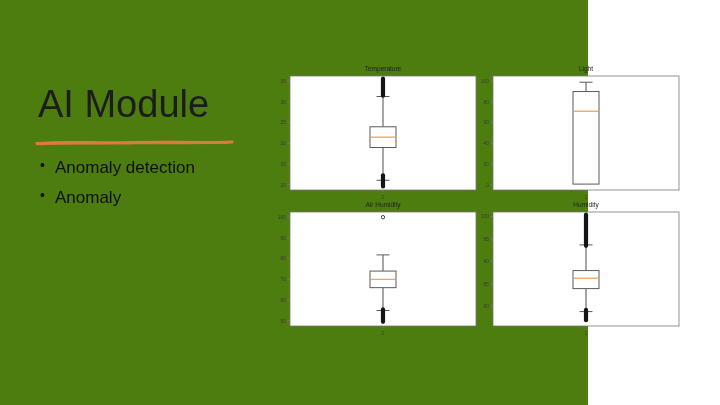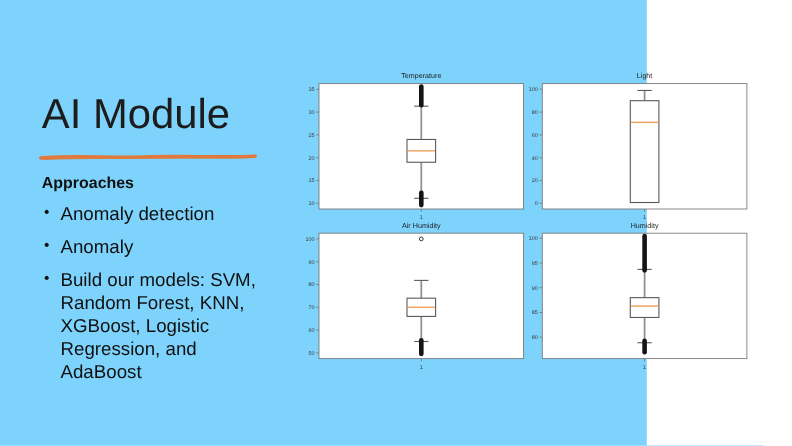--- a/index.html
+++ b/index.html
@@ -1,42 +1,40 @@
 <!DOCTYPE html>
 <html><head>
 <meta charset="utf-8">
 <style>
   html,body{margin:0;padding:0}
   body{width:720px;height:405px;background:#ffffff;font-family:"Liberation Sans",sans-serif;overflow:hidden}
-  .slide{position:relative;width:588px;height:405px;background:#7dd3fc}
+  .slide{position:relative;width:588px;height:405px;background:#4d7c0f}
   .left-col{position:absolute;left:38px;top:84px;width:232px}
   .title{font-size:38px;font-weight:400;color:#1c1c1c;margin:0;line-height:1.1}
   .brush{display:block;margin-top:12px;margin-left:-3px}
   .heading{margin-top:11px;font-size:14.5px;font-weight:700;color:#101010}
   ul.bullets{list-style:none;margin:9px 0 0;padding:0;width:202px}
   .bullets li{position:relative;padding-left:17px;font-size:17px;color:#101010;line-height:1.24;margin-bottom:9px}
   .bullets li::before{content:"\2022";position:absolute;left:2px;top:0px;font-size:14px;color:#101010}
   .chart{position:absolute;overflow:visible}
 </style>
 </head>
 <body>
 
 <div class="slide">
 
   <div class="left-col">
     <h1 class="title">AI Module</h1>
     <svg class="brush" width="200" height="10" viewBox="0 0 200 10">
       <path d="M2 5.6 C 32 3.0, 62 5.6, 96 4.6 C 132 3.5, 166 5.4, 197 4.0" fill="none" stroke="#E0793B" stroke-width="3.1" stroke-linecap="round"></path>
       <path d="M5 6.8 C 55 5.2, 125 6.3, 193 5.2" fill="none" stroke="#E0793B" stroke-width="1.1" stroke-linecap="round" opacity="0.85"></path>
     </svg>
-    <div class="heading">Approaches</div>
     <ul class="bullets">
       <li>Anomaly detection</li>
       <li>Anomaly</li>
-      <li>Build our models: SVM, Random Forest, KNN, XGBoost, Logistic Regression, and AdaBoost</li>
     </ul>
   </div>
 
   <div>
     <svg class="chart" id="chart-0" width="218" height="142" style="left:270px;top:60px">
         <rect x="20" y="16" width="186" height="114" fill="#ffffff" stroke="#787878" stroke-width="0.8"></rect>
         <line x1="17.5" y1="124.81818181818181" x2="20" y2="124.81818181818181" stroke="#787878" stroke-width="0.8"></line>
         <text x="16" y="126.61818181818181" font-size="5" text-anchor="end" fill="#3a3a3a" font-family="&quot;Liberation Sans&quot;, sans-serif">10</text>
         <line x1="17.5" y1="104.0909090909091" x2="20" y2="104.0909090909091" stroke="#787878" stroke-width="0.8"></line>
         <text x="16" y="105.89090909090909" font-size="5" text-anchor="end" fill="#3a3a3a" font-family="&quot;Liberation Sans&quot;, sans-serif">15</text>

